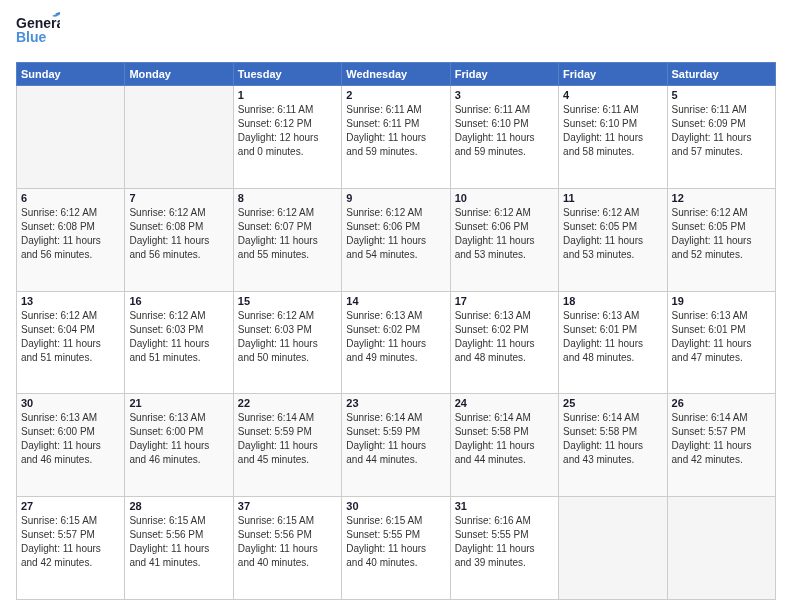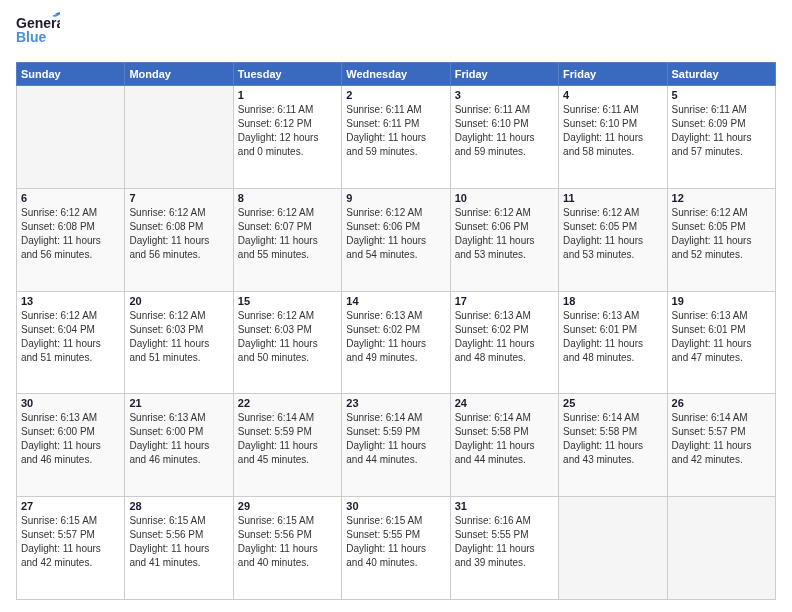--- a/index.html
+++ b/index.html
@@ -214,21 +214,21 @@
         </tr>
         <tr>
           <td>
             <span class="day-num">13</span>
             <div class="day-info" style="white-space: pre-line;">Sunrise: 6:12 AM
 Sunset: 6:04 PM
 Daylight: 11 hours
 and 51 minutes.</div>
           </td>
           <td>
-            <span class="day-num">20</span>
+            <span class="day-num">16</span>
             <div class="day-info" style="white-space: pre-line;">Sunrise: 6:12 AM
 Sunset: 6:03 PM
 Daylight: 11 hours
 and 51 minutes.</div>
           </td>
           <td>
             <span class="day-num">15</span>
             <div class="day-info" style="white-space: pre-line;">Sunrise: 6:12 AM
 Sunset: 6:03 PM
 Daylight: 11 hours
@@ -323,21 +323,21 @@
 and 42 minutes.</div>
           </td>
           <td>
             <span class="day-num">28</span>
             <div class="day-info" style="white-space: pre-line;">Sunrise: 6:15 AM
 Sunset: 5:56 PM
 Daylight: 11 hours
 and 41 minutes.</div>
           </td>
           <td>
-            <span class="day-num">29</span>
+            <span class="day-num">37</span>
             <div class="day-info" style="white-space: pre-line;">Sunrise: 6:15 AM
 Sunset: 5:56 PM
 Daylight: 11 hours
 and 40 minutes.</div>
           </td>
           <td>
             <span class="day-num">30</span>
             <div class="day-info" style="white-space: pre-line;">Sunrise: 6:15 AM
 Sunset: 5:55 PM
 Daylight: 11 hours

